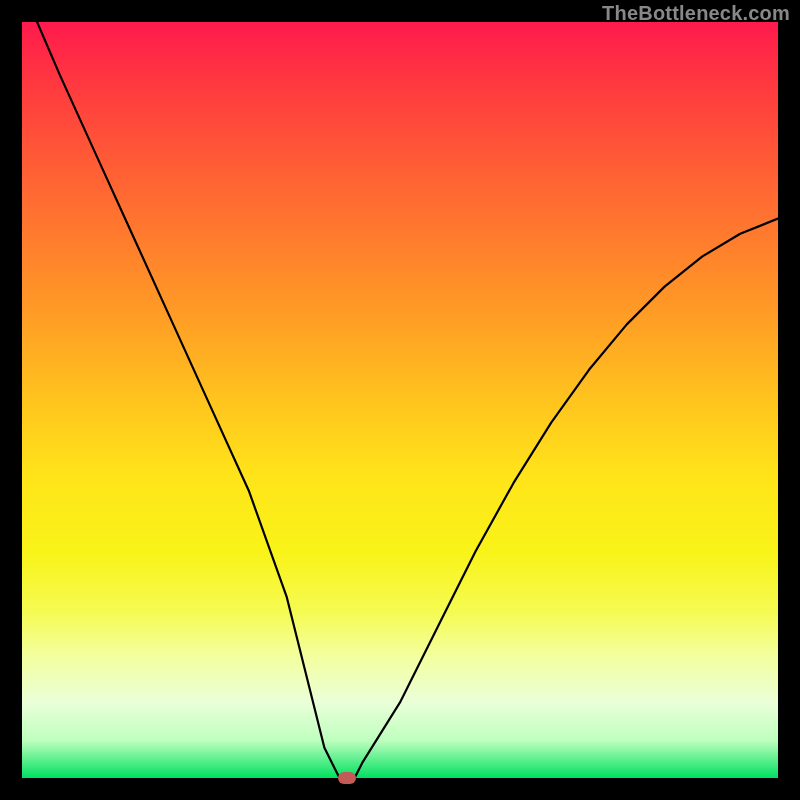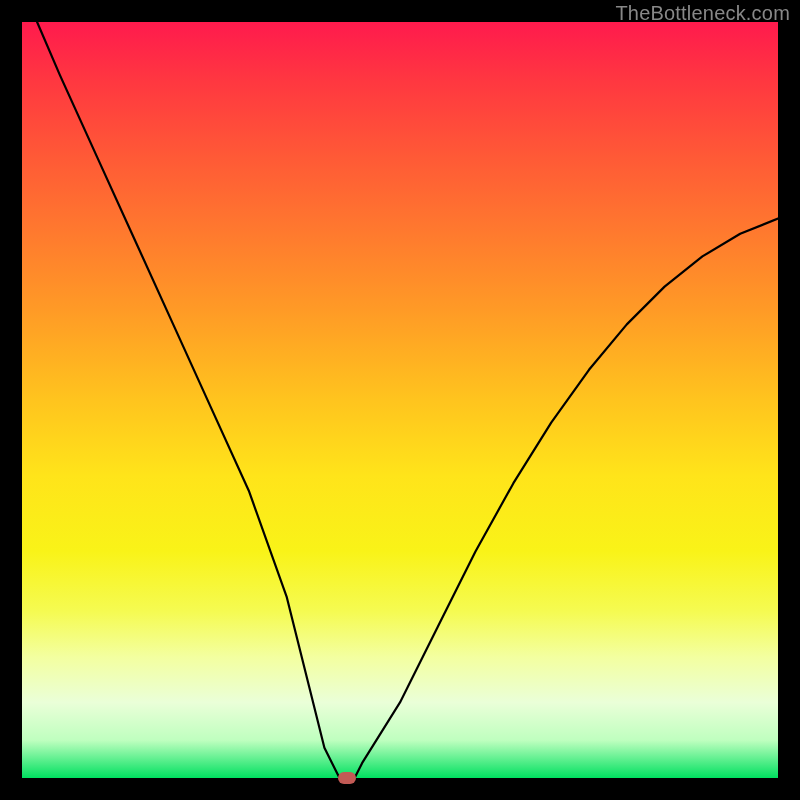--- a/index.html
+++ b/index.html
@@ -31,21 +31,21 @@
       #eaffd8 90%,
       #bfffbf 95%,
       #00e060 100%);
   }
   .watermark {
     position: absolute;
     top: 2px;
     right: 10px;
     color: #888;
     font-size: 20px;
-    font-weight: 400;
+    font-weight: 700;
     letter-spacing: 0.2px;
   }
   svg.curve {
     position: absolute;
     left: 0;
     top: 0;
     width: 756px;
     height: 756px;
   }
   .marker {

